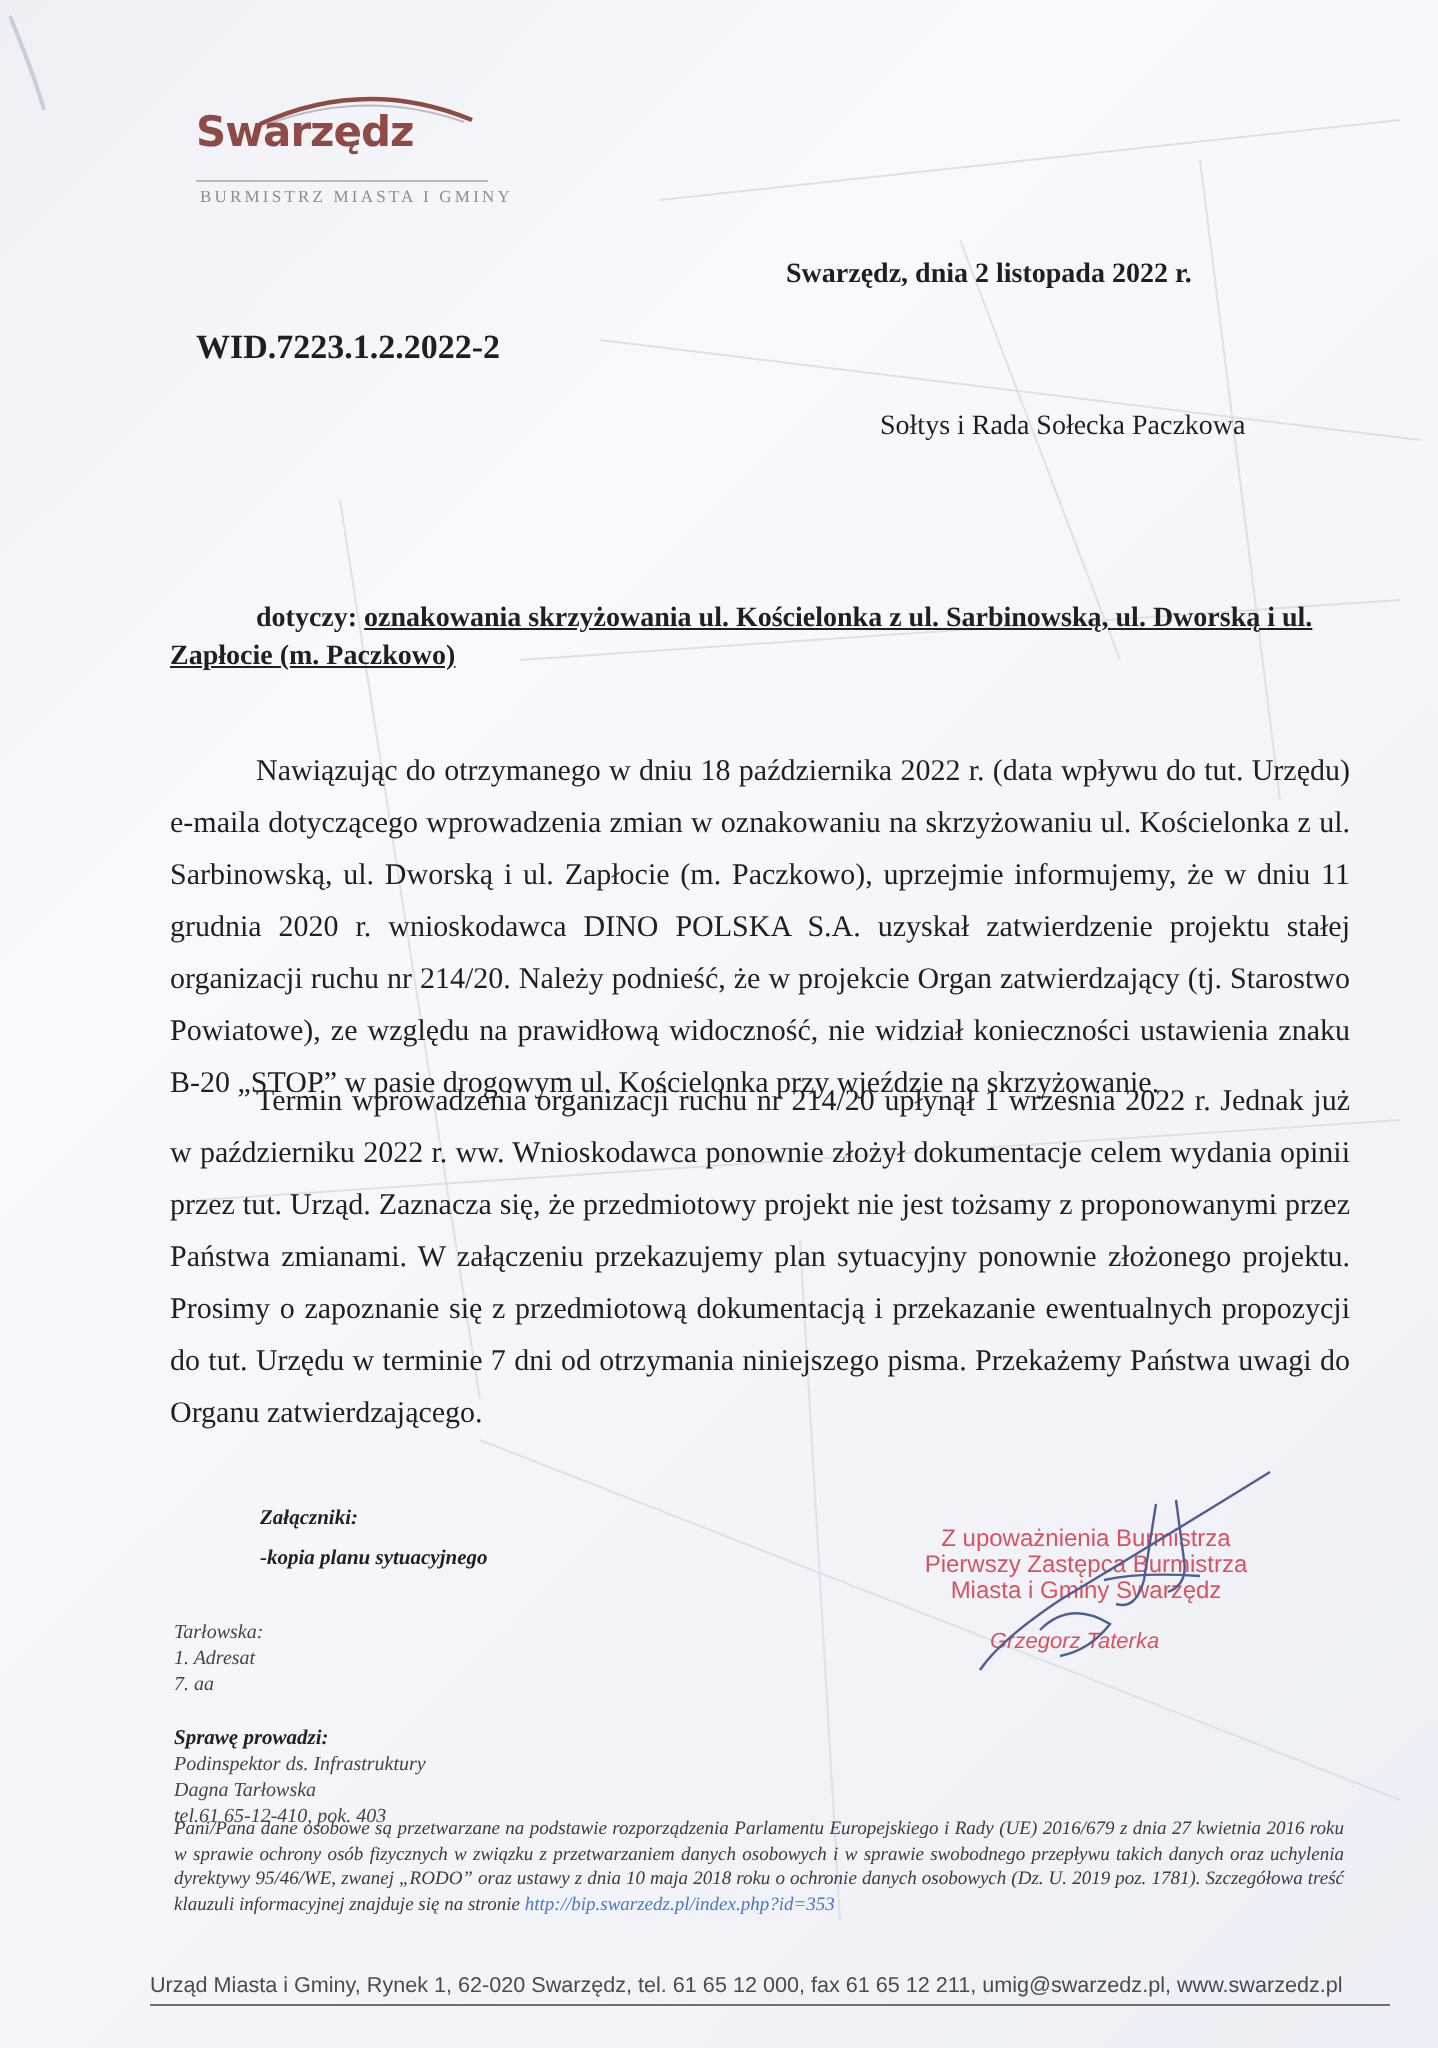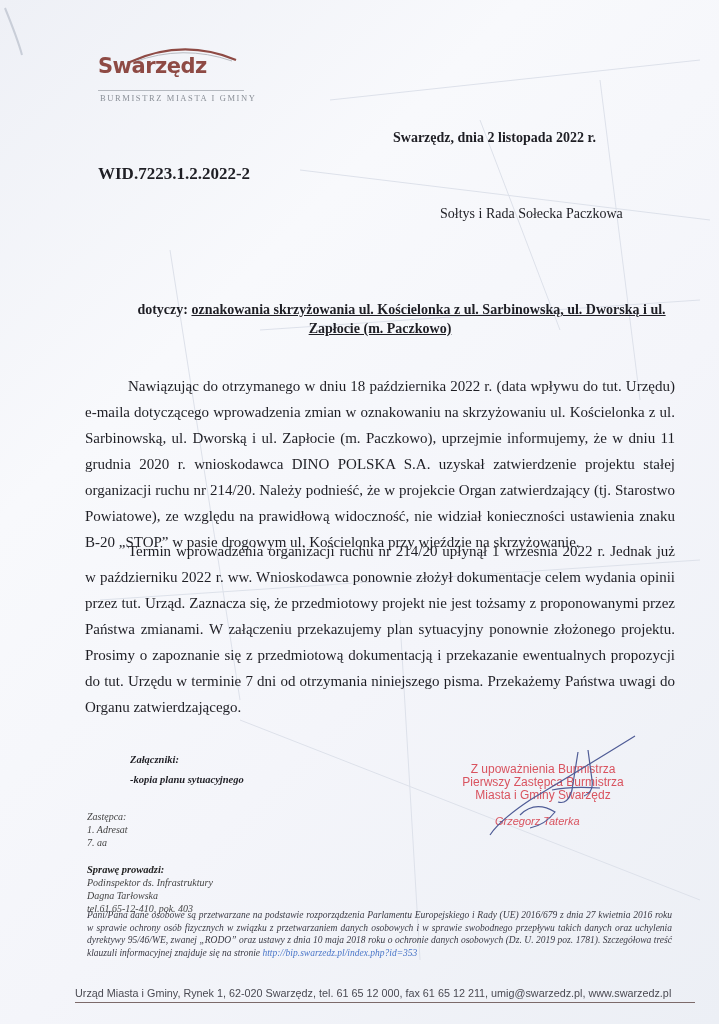--- a/index.html
+++ b/index.html
@@ -24,21 +24,21 @@
   .logo-sub {
     position:absolute; left:2px; top:51px;
     font-family:"Liberation Serif", serif; font-size:8.5px; letter-spacing:1.6px;
     color:#8a8f97;
   }
   .logo-rule { position:absolute; left:0; top:48px; width:146px; height:1px; background:#b5b9c0; }
   .abs { position:absolute; }
   .date { left:393px; top:130px; font-size:14px; font-weight:bold; }
   .ref { left:85px; top:164px; font-size:17px; font-weight:bold;margin-left:13px; }
   .addr { left:440px; top:204px; font-size:14px; font-weight:normal; line-height:19px; }
-  .subject { left:85px; top:300px; width:590px; font-size:14px; font-weight:bold; line-height:19px;text-align:center; }
+  .subject { left:85px; top:300px; width:590px; font-size:14px; font-weight:bold; line-height:19px; }
   .subject .lbl { padding-left:43px; }
   .subject .u { text-decoration:underline; }
   .body-text { left:85px; width:590px; font-size:15px; line-height:26px; text-align:justify; }
   .body-text p { margin:0; text-indent:43px; }
   .p1 { top:373px; }
   .p2 { top:538px; }
   .att { left:87px; top:750px; font-size:10.5px; font-style:italic; font-weight:bold; line-height:20px;margin-left:43px; }
   .recv { left:87px; top:810px; font-size:10px; font-style:italic; color:#444; line-height:13px; }
   .handler { left:87px; top:863px; font-size:10px; font-style:italic; color:#444; line-height:13px; }
   .handler .h { font-weight:bold; color:#222; font-size:10.5px; }
@@ -106,21 +106,21 @@
   <div class="abs body-text p2">
     <p>Termin wprowadzenia organizacji ruchu nr 214/20 upłynął 1 września 2022 r. Jednak już w październiku 2022 r. ww. Wnioskodawca ponownie złożył dokumentacje celem wydania opinii przez tut. Urząd. Zaznacza się, że przedmiotowy projekt nie jest tożsamy z proponowanymi przez Państwa zmianami. W załączeniu przekazujemy plan sytuacyjny ponownie złożonego projektu. Prosimy o zapoznanie się z przedmiotową dokumentacją i przekazanie ewentualnych propozycji do tut. Urzędu w terminie 7 dni od otrzymania niniejszego pisma. Przekażemy Państwa uwagi do Organu zatwierdzającego.</p>
   </div>
 
   <div class="abs att">
     <div>Załączniki:</div>
     <div>-kopia planu sytuacyjnego</div>
   </div>
 
   <div class="abs recv">
-    <div>Zastępca:</div>
+    <div>Tarłowska:</div>
     <div>1. Adresat</div>
     <div>7. aa</div>
   </div>
 
   <div class="abs handler">
     <div class="h">Sprawę prowadzi:</div>
     <div>Podinspektor ds. Infrastruktury</div>
     <div>Dagna Tarłowska</div>
     <div>tel.61 65-12-410, pok. 403</div>
   </div>

